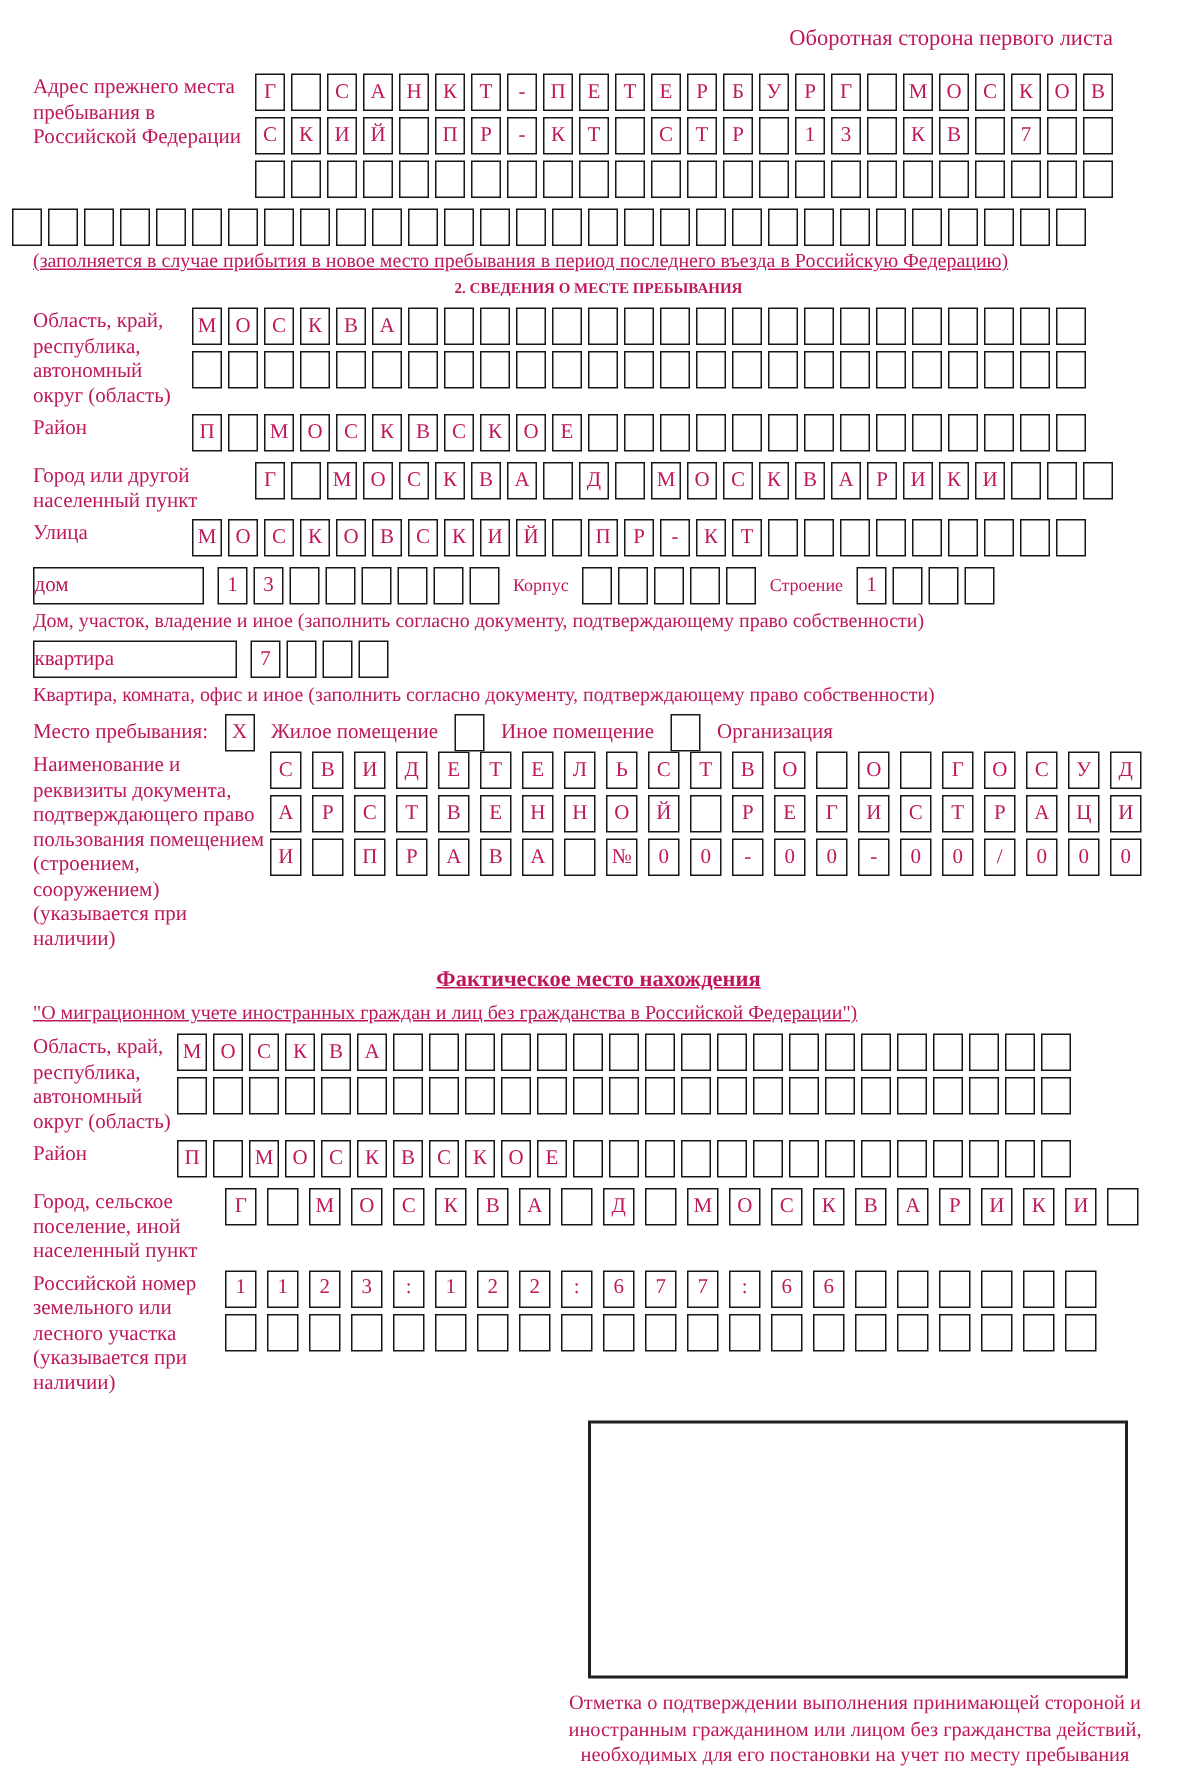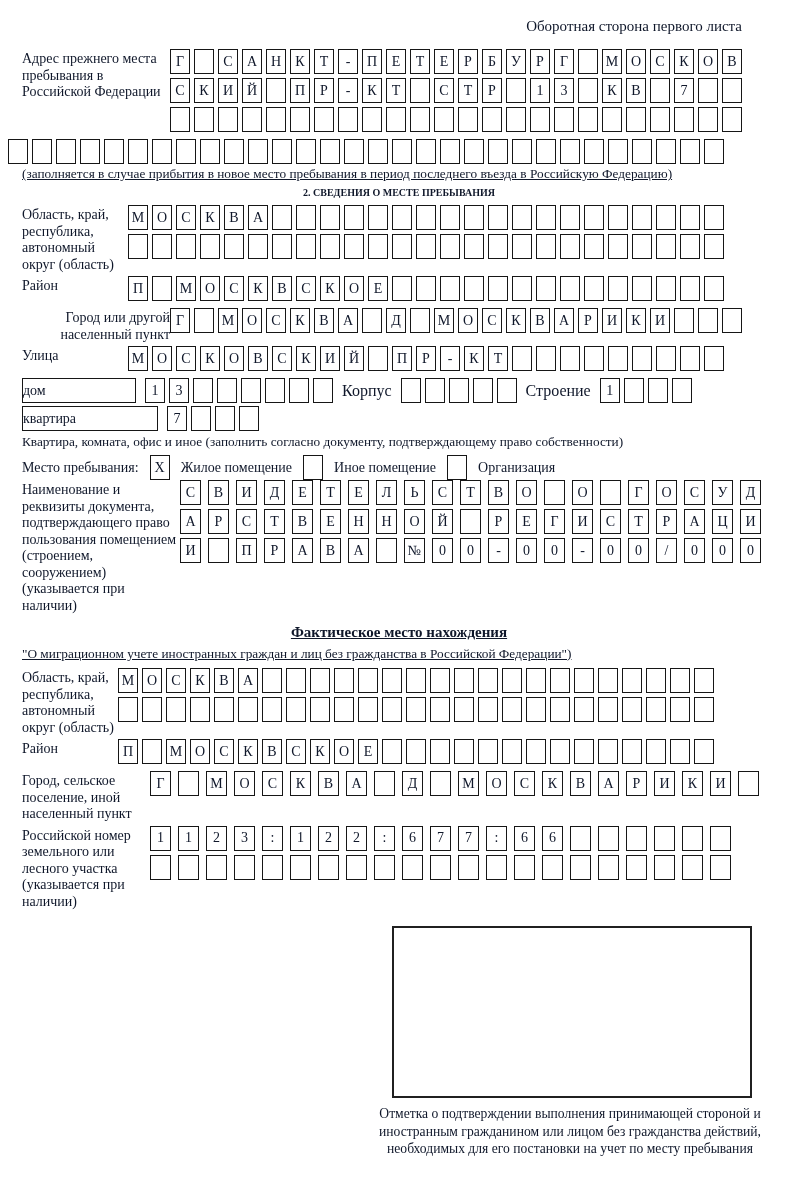--- a/index.html
+++ b/index.html
@@ -1,51 +1,51 @@
 <!DOCTYPE html>
 <html><head>
 <meta charset="utf-8">
 <style>
   html,body{margin:0;padding:0;background:#fff;}
   .page{
     position:relative;width:800px;height:1180px;box-sizing:border-box;
-    padding:18px 24px 0 22px;background:#fff;color:#0f172a;
+    padding:18px 24px 0 22px;background:#fff;color:#be185d;
     font-family:"Liberation Serif", serif;overflow:hidden;
   }
   .hdr{text-align:right;padding-right:34px;font-size:15px;margin-bottom:14px;}
   
   .boxrow{display:flex;gap:4px;margin-bottom:4px;flex:none;}
   .cell{
     width:18px;height:23px;flex:none;border:1.6px solid #161616;background:#fff;
     display:inline-flex;align-items:center;justify-content:center;
     font-size:14px;font-family:"Liberation Serif", serif;
   }
   .wide{gap:7px;}
   .wide .cell{width:19px;}
   .frow{display:flex;align-items:flex-start;margin-bottom:3px;}
   .flabel{font-size:14px;line-height:16.5px;padding-top:2px;flex:none;}
   .w140{width:148px;}
   .w104{width:106px;}
-  .w148{width:148px;text-align:right;}
+  .w148{width:148px;}
   .w158{width:158px;}
   .w96{width:96px;}
   .w126{width:128px;}
   .fullrow{margin-left:-14px;margin-bottom:2px;}
   .note{font-size:13.3px;margin:0 0 5px 0;}
   .center{text-align:left;text-decoration:underline;}
   .title{font-weight:bold;text-align:center;font-size:10px;margin:2px 0 7px 0;}
   .title2{font-weight:bold;text-align:center;font-size:15px;margin:10px 0 5px 0;text-decoration:underline;}
   .widebox{
     height:23px;border:1.6px solid #161616;display:flex;align-items:center;
     justify-content:flex-start;flex:none;font-size:14px;background:#fff;
   }
   .wb112{width:112px;}
   .wb134{width:134px;}
   .houserow{display:flex;align-items:center;gap:9px;margin:2px 0 3px 0;}
-  .inlab{font-size:16px;flex:none;}
+  .inlab{font-size:12px;flex:none;}
   .houserow .boxrow{margin-bottom:0;}
   .stayrow{display:flex;align-items:center;gap:11px;font-size:14px;margin-top:3px;}
   .stayrow .boxrow{margin-bottom:0;}
   .staynote{margin:2px 0 4px 168px;}
   .stamp{width:356px;height:168px;border:2px solid #202020;margin:16px 0 7px 370px;background:#fff;}
   .stampnote{width:436px;margin-left:330px;text-align:center;font-size:13.6px;line-height:17.5px;}
   .mb6{margin-bottom:6px;}
 </style>
 </head>
 <body>
@@ -348,20 +348,21 @@
         <span class="cell"></span>
       </div>
     <span class="inlab">Строение</span>
     <div class="boxrow">
         <span class="cell">1</span>
         <span class="cell"></span>
         <span class="cell"></span>
         <span class="cell"></span>
       </div>
   </div>
+  <div class="note">Дом, участок, владение и иное (заполнить согласно документу, подтверждающему право собственности)</div>
 
   <div class="houserow">
     <div class="widebox wb134">
       <span>квартира</span>
     </div>
     <div class="boxrow">
         <span class="cell">7</span>
         <span class="cell"></span>
         <span class="cell"></span>
         <span class="cell"></span>

